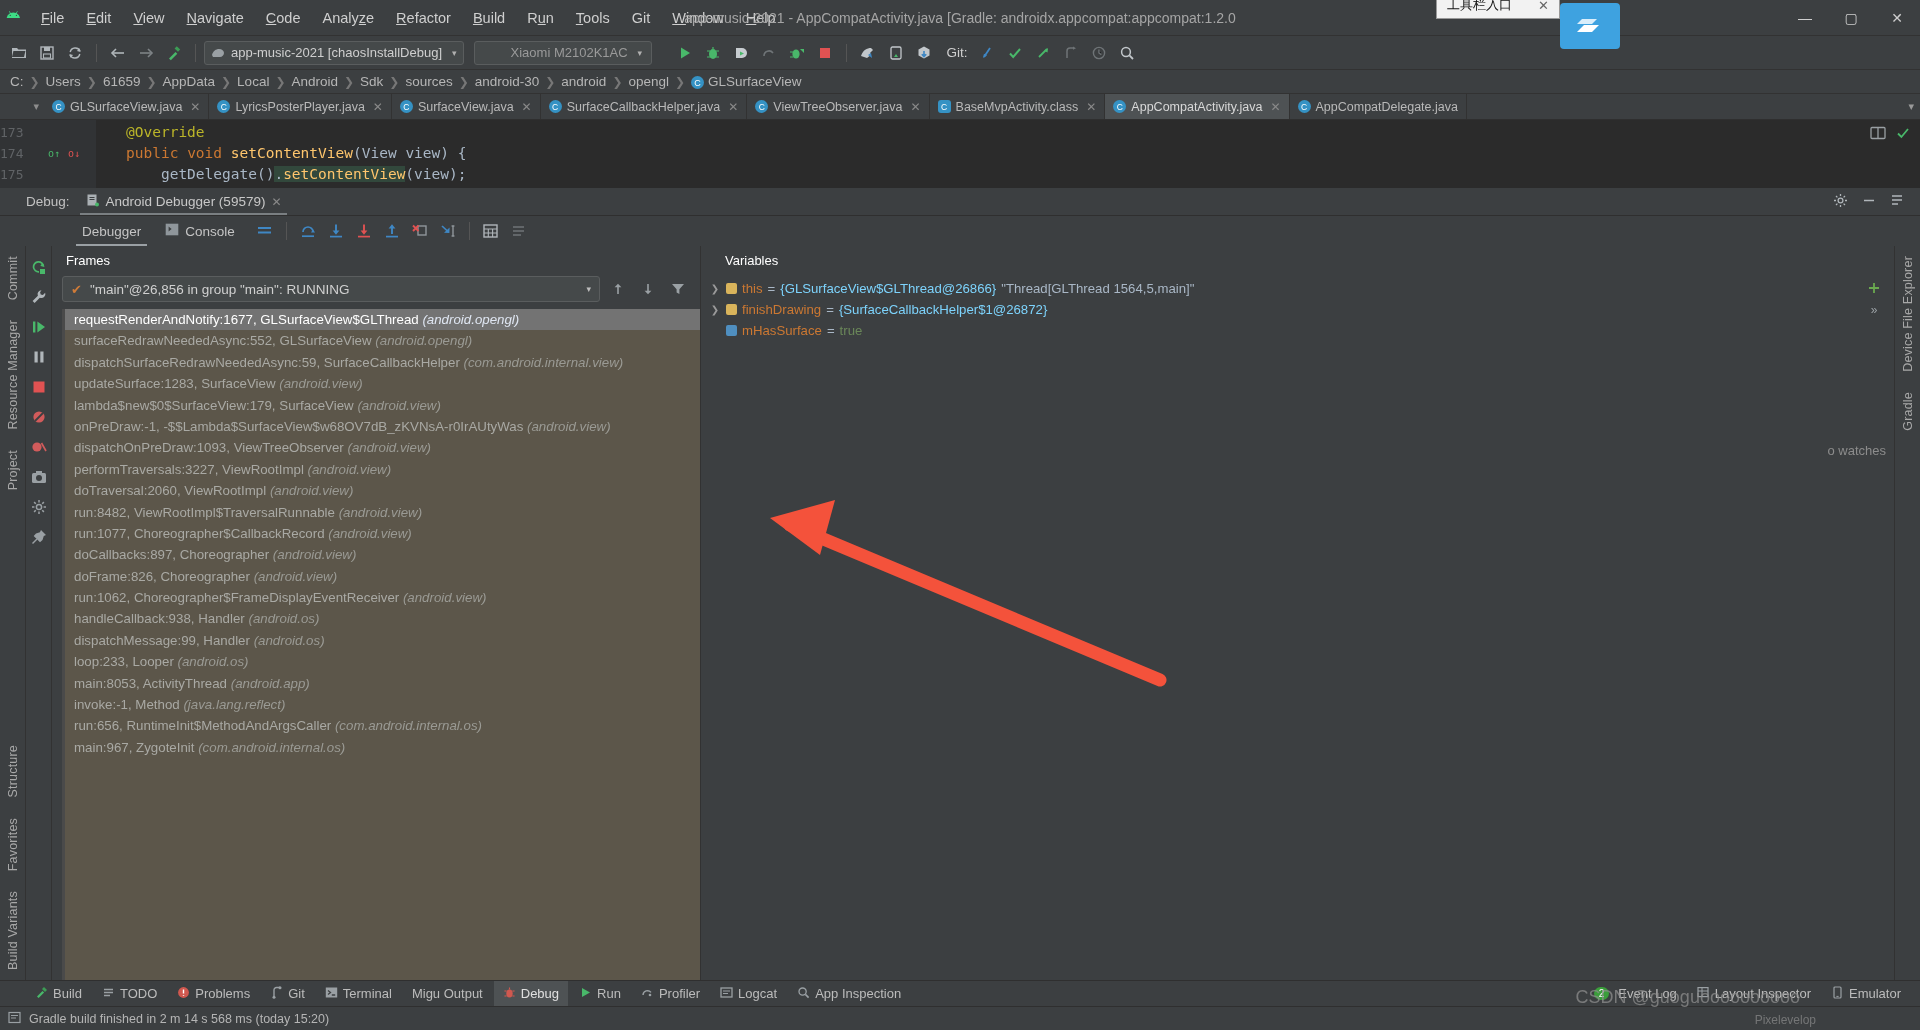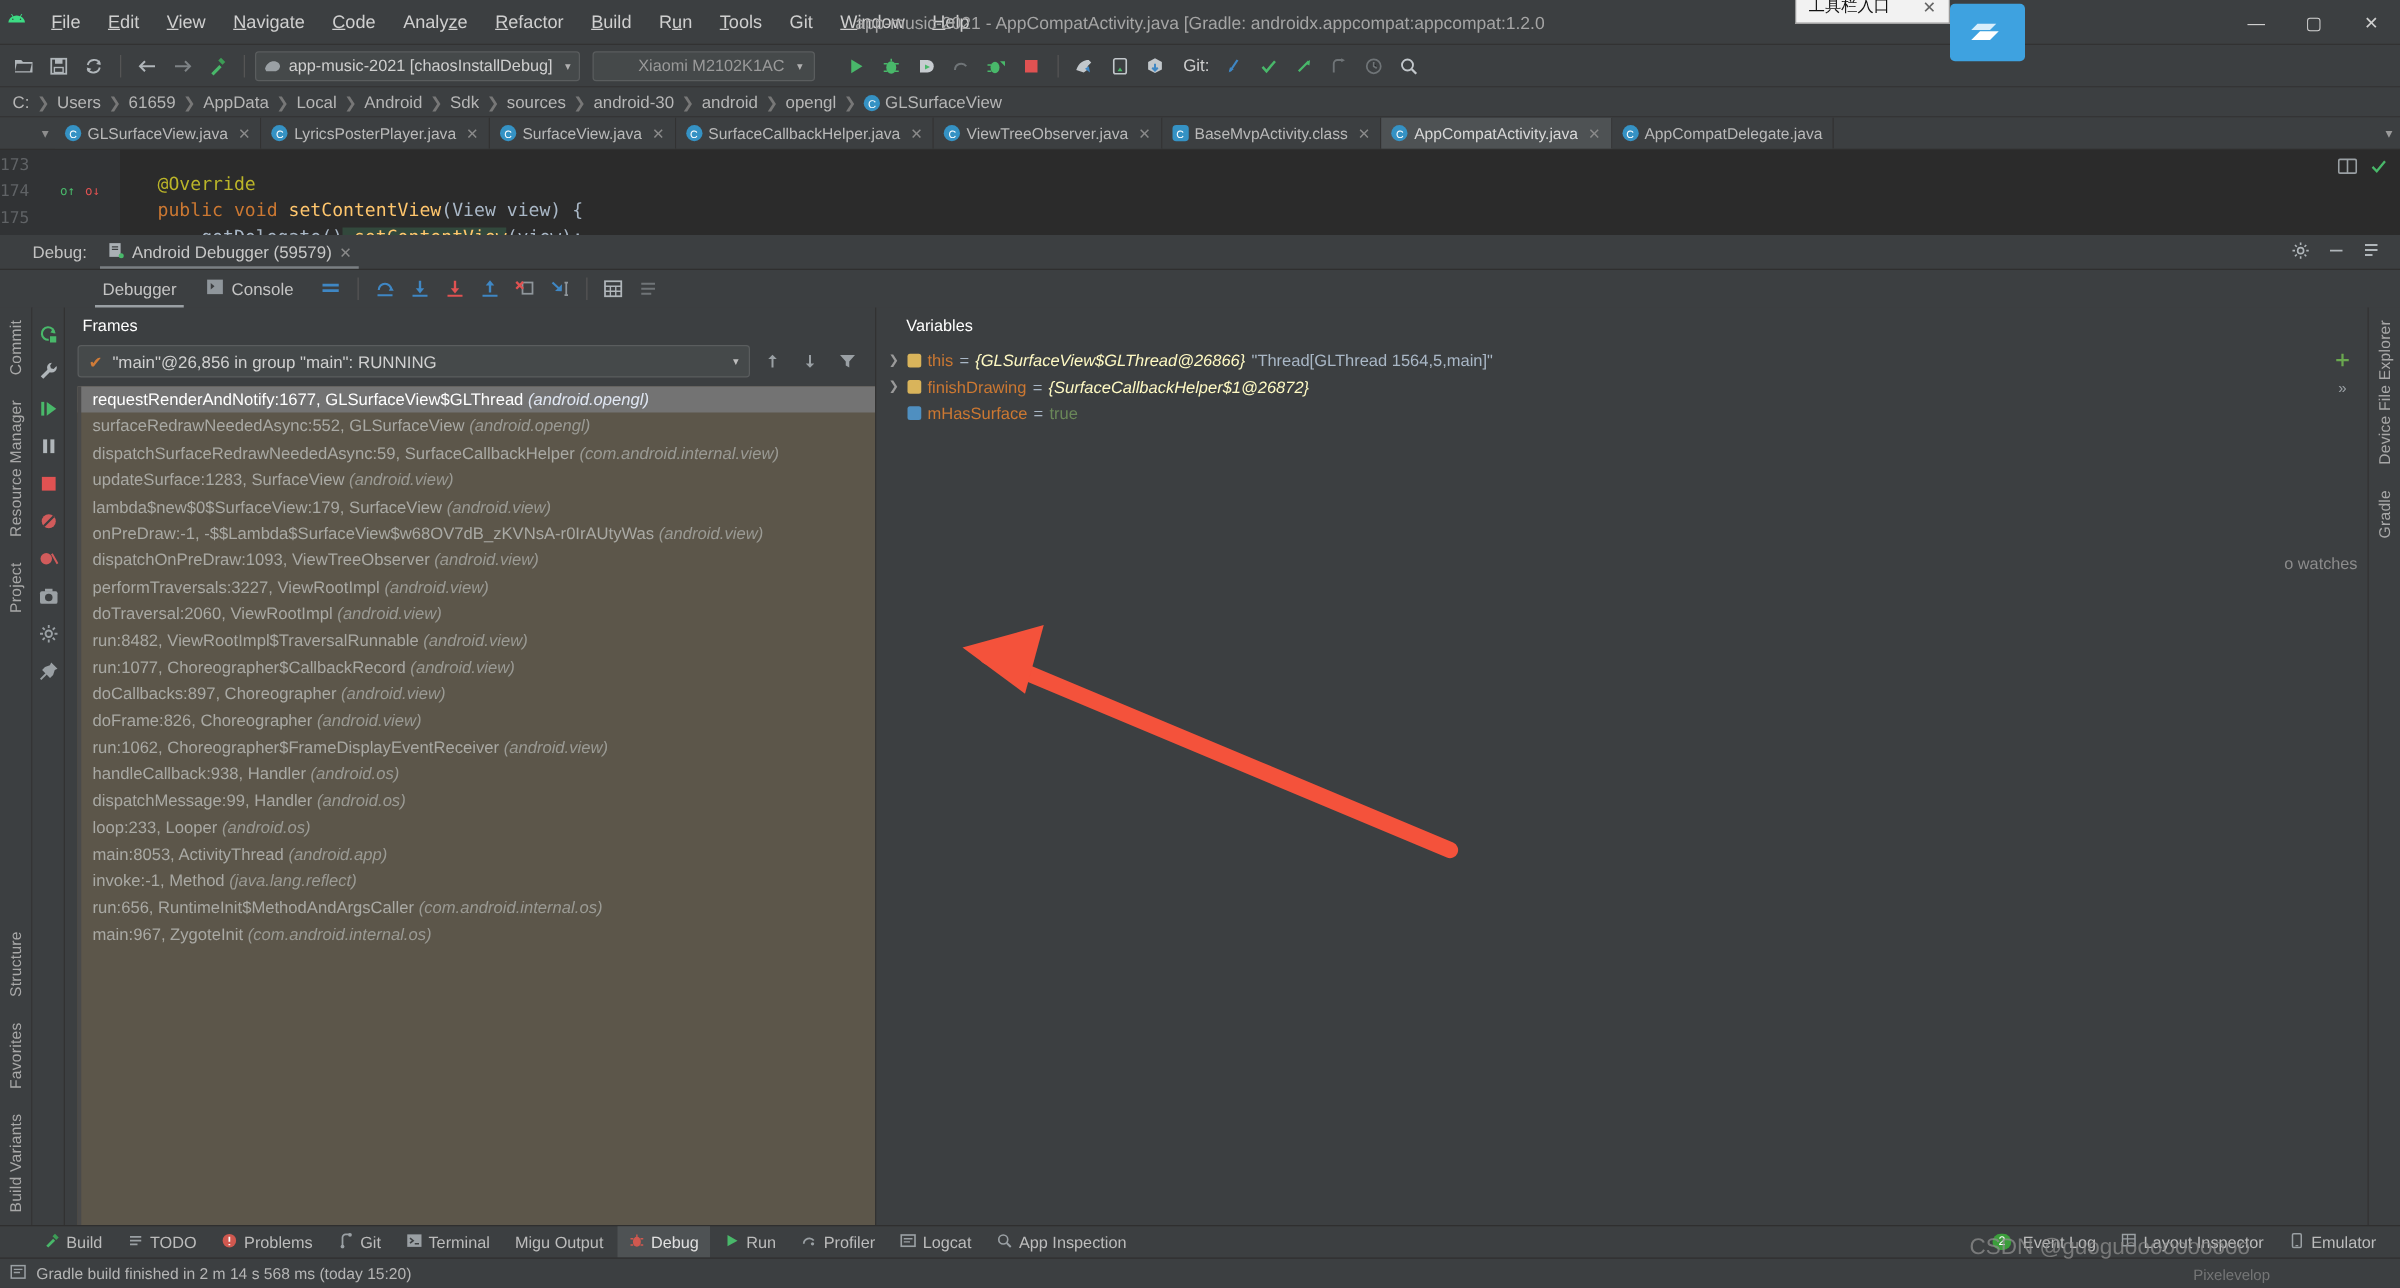--- a/index.html
+++ b/index.html
@@ -89,21 +89,21 @@
   .tab .close { color:#8a8a8a; font-size:12px; margin-left:3px; }
   .tabs-right { margin-left:auto; display:flex; align-items:center; padding:0 6px; gap:8px; color:#9a9a9a; font-size:11px;}
 
   
   .editor {
     background:#2b2b2b; flex:0 0 68px; display:flex; font-family:"DejaVu Sans Mono", monospace;
     font-size:14.5px; position:relative; overflow:hidden;
   }
   .gutter { width:96px; background:#313335; color:#606366; text-align:left; padding-top:2px; flex:0 0 96px; position:relative;}
   .gutter .ln { height:21px; line-height:21px; padding-right:8px; font-size:13px; }
-  .code-area { flex:1; padding-top:18px; position:relative; }
+  .code-area { flex:1; padding-top:2px; position:relative; }
   .code-line { height:21px; line-height:21px; padding-left:30px; white-space:pre; }
   .kw { color:#cc7832; }
   .mth { color:#ffc66d; }
   .typ { color:#a9b7c6; }
   .ann { color:#bbb529; }
   .hl { background:#32483c; }
   .editor-right {
     position:absolute; right:0; top:0; bottom:0; width:70px;
     display:flex; align-items:flex-start; justify-content:flex-end; gap:10px; padding:6px 10px 0 0;
   }
@@ -180,21 +180,21 @@
   
   .vars-pane { flex:1; display:flex; flex-direction:column; min-width:0; border-left:1px solid #323232; background:#3c3f41; }
   .vars-list { flex:1; padding:4px 0 0 8px; min-height:0; }
   .var-row { height:21px; line-height:21px; display:flex; align-items:center; gap:5px; font-size:13.2px; white-space:nowrap; }
   .var-arrow { width:12px; color:#9a9a9a; font-size:10px; text-align:center; }
   .var-ic { width:11px; height:11px; background:#d9b45b; border-radius:2px; display:inline-block; flex:0 0 11px;}
   .var-ic.prim { background:#4f8fc0; border-radius:2px; position:relative; }
   .var-name { color:#cc7832; }
   .var-eq { color:#a9b7c6; }
   .var-val { color:#6a8759; }
-  .var-val.italic { font-style:italic; color:#fef9c3; }
+  .var-val.italic { color:#7dd3fc; }
   .var-str { color:#a9b7c6; }
   .vars-toolcol { width:40px; display:flex; flex-direction:column; align-items:center; gap:4px; padding-top:6px; flex:0 0 40px; }
   .watches-ghost { position:absolute; right:34px; top:443px; font-size:13px; color:#8c8c8c; }
 
   
   .bottom-tools {
     height:26px; background:#3c3f41; border-top:1px solid #2f2f2f; display:flex;
     align-items:center; padding-left:26px; gap:2px; flex:0 0 26px; font-size:13px; color:#bcbcbc;
   }
   .bt { display:flex; align-items:center; gap:5px; padding:0 9px; height:26px; }

